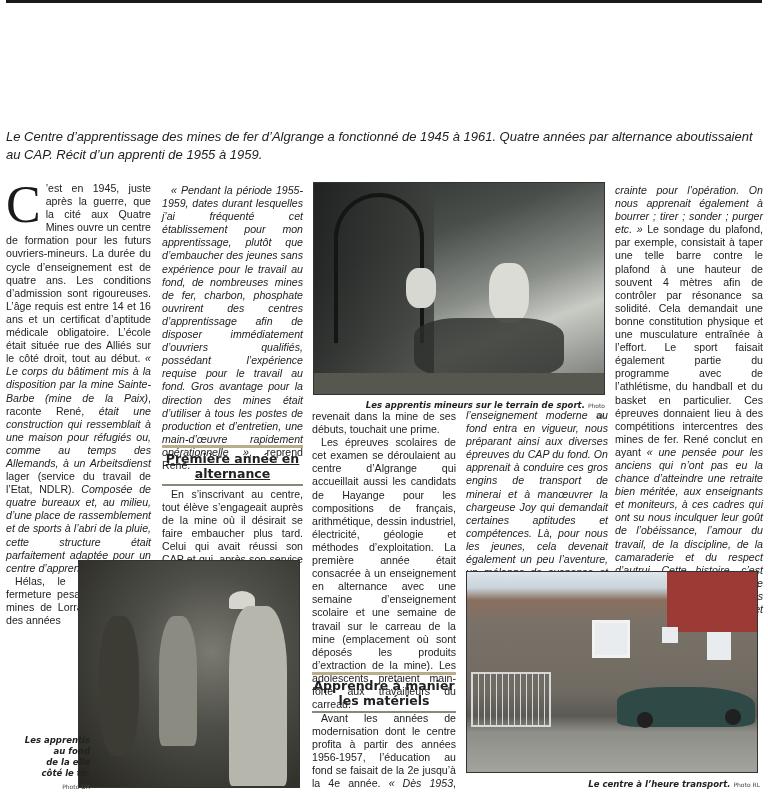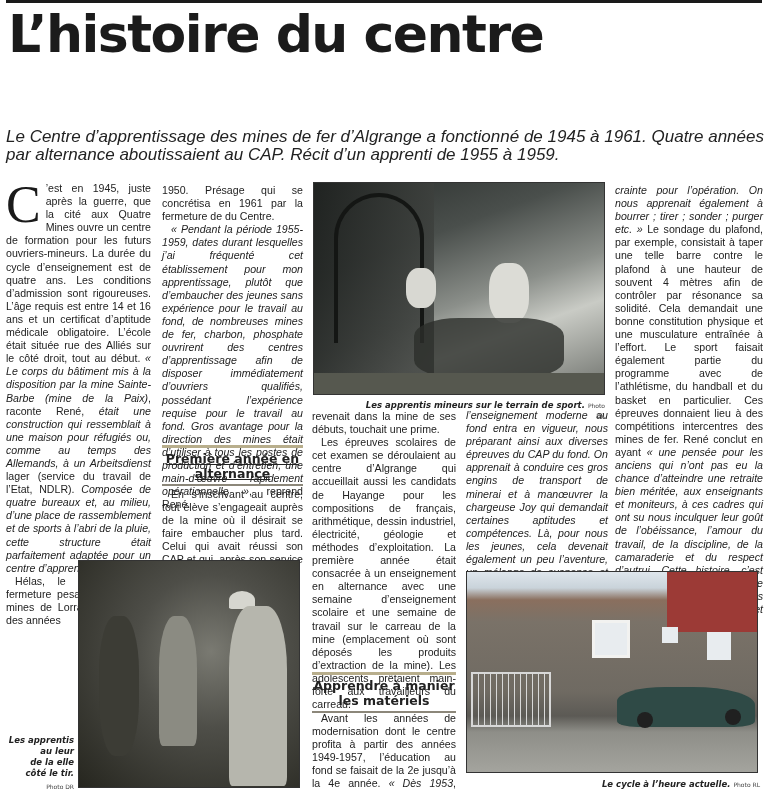--- a/index.html
+++ b/index.html
@@ -11,21 +11,21 @@
   .headline {
     position: absolute; left: 8px; top: 6px; width: 760px;
     font-family: "DejaVu Sans", sans-serif; font-weight: bold;
     font-size: 52px; line-height: 56px; letter-spacing: -1.5px; color: #1b1b1b;
   }
   .headline span { display: block; }
 
   .standfirst {
     position: absolute; left: 6px; top: 128px; width: 760px;
     font-family: "Liberation Sans", sans-serif; font-style: italic;
-    font-size: 17px; line-height: 18px; color: #222;
+    font-size: 13px; line-height: 18px; color: #222;
   }
 
   .col {
     position: absolute; font-family: "Liberation Sans", sans-serif;
     font-size: 10.6px; line-height: 13.1px; text-align: justify; color: #222;
   }
   .col p { text-indent: 9px; }
   .col p.noindent { text-indent: 0; }
   .col i { }
 
@@ -61,41 +61,39 @@
   
   .shape { position: absolute; }
 
   .caption {
     position: absolute; font-family: "DejaVu Sans", sans-serif; font-style: italic; font-weight: bold;
     font-size: 8.5px; color: #222; text-align: right;
   }
   .caption .credit { font-style: normal; font-weight: normal; font-size: 6px; color: #444; margin-left: 3px; }
   .cap-sport { left: 360px; top: 400px; width: 245px; }
   .cap-house { left: 520px; top: 779px; width: 240px; }
-  .cap-mine { left: 4px; top: 735px; width: 70px; line-height: 11px; font-size: 8.5px; text-align: right; }
+  .cap-mine { left: 20px; top: 735px; width: 70px; line-height: 11px; font-size: 8.5px; text-align: right; }
   .cap-mine .credit { display: block; margin-top: 2px; }
 </style>
 </head>
 <body>
 
 <div class="topline"></div>
 
 <h1 class="headline">
-  <span>L’histoire du centre</span>
 </h1>
 
 <p class="standfirst">Le Centre d’apprentissage des mines de fer d’Algrange a fonctionné de 1945 à 1961. Quatre années par alternance aboutissaient au CAP. Récit d’un apprenti de 1955 à 1959.</p>
 
 <div class="col col1">
   <p class="noindent"><span class="dropcap">C</span><span>’est en 1945, juste après la guerre, que la cité aux Quatre Mines ouvre un centre de formation pour les futurs ouvriers-mineurs. La durée du cycle d’enseignement est de quatre ans. Les conditions d’admission sont rigoureuses. L’âge requis est entre 14 et 16 ans et un certificat d’aptitude médicale obligatoire. L’école était située rue des Alliés sur le côté droit, tout au début. </span><i>« Le corps du bâtiment mis à la disposition par la mine Sainte-Barbe (mine de la Paix)</i><span>, raconte René, </span><i>était une construction qui ressemblait à une maison pour réfugiés ou, comme au temps des Allemands, à un Arbeitsdienst</i><span> lager (service du travail de l’Etat, NDLR). </span><i>Composée de quatre bureaux et, au milieu, d’une place de rassemblement et de sports à l’abri de la pluie, cette structure était parfaitement adaptée pour un centre d’apprentissage »</i><span>.</span></p>
   <p>Hélas, le spectre d’une fermeture pesait déjà sur les mines de Lorraine dès la fin des années</p>
 </div>
 
 <div class="col col2">
-  <p class="noindent">1950. Présage qui se concrétisa en 1961 par la fermeture de du Centre.</p>
   <p><i>« Pendant la période 1955-1959, dates durant lesquelles j’ai fréquenté cet établissement pour mon apprentissage, plutôt que d’embaucher des jeunes sans expérience pour le travail au fond, de nombreuses mines de fer, charbon, phosphate ouvrirent des centres d’apprentissage afin de disposer immédiatement d’ouvriers qualifiés, possédant l’expérience requise pour le travail au fond. Gros avantage pour la direction des mines était d’utiliser à tous les postes de production et d’entretien, une main-d’œuvre rapidement opérationnelle »</i><span>, reprend René.</span></p>
 </div>
 <div class="subhead sub1">Première année en alternance</div>
 <div class="col" style="left:162px; top:488px; width:141px;">
   <p>En s’inscrivant au centre, tout élève s’engageait auprès de la mine où il désirait se faire embaucher plus tard. Celui qui avait réussi son CAP et qui, après son service militaire,</p>
 </div>
 
 <div class="photo ph-sport">
   <div class="shape" style="left:0;top:0;width:120px;height:213px;background:linear-gradient(90deg,#1e211f,#3d403d);opacity:.85;"></div>
   <div class="shape" style="left:20px;top:10px;width:90px;height:150px;border:4px solid #141614;border-radius:60px 60px 0 0;border-bottom:none;"></div>
@@ -105,48 +103,48 @@
   <div class="shape" style="left:0;top:190px;width:292px;height:23px;background:#56584f;"></div>
 </div>
 <div class="caption cap-sport"><span>Les apprentis mineurs sur le terrain de sport.</span><span class="credit">Photo DR</span></div>
 
 <div class="col col3">
   <p class="noindent">revenait dans la mine de ses débuts, touchait une prime.</p>
   <p>Les épreuves scolaires de cet examen se déroulaient au centre d’Algrange qui accueillait aussi les candidats de Hayange pour les compositions de français, arithmétique, dessin industriel, électricité, géologie et méthodes d’exploitation. La première année était consacrée à un enseignement en alternance avec une semaine d’enseignement scolaire et une semaine de travail sur le carreau de la mine (emplacement où sont déposés les produits d’extraction de la mine). Les adolescents prêtaient main-forte aux travailleurs du carreau.</p>
 </div>
 <div class="subhead sub2">Apprendre à manier les matériels</div>
 <div class="col" style="left:312px; top:712px; width:144px;">
-  <p><span>Avant les années de modernisation dont le centre profita à partir des années 1949-1957, l’éducation au fond se faisait de la 2e jusqu’à la 4e année. </span><i>« Dès 1953</i><span>, confirme Michel, un apprenti de la même année,</span></p>
+  <p><span>Avant les années de modernisation dont le centre profita à partir des années 1956-1957, l’éducation au fond se faisait de la 2e jusqu’à la 4e année. </span><i>« Dès 1953</i><span>, confirme Michel, un apprenti de la même année,</span></p>
 </div>
 
 <div class="col col4">
   <p class="noindent"><i>l’enseignement moderne au fond entra en vigueur, nous préparant ainsi aux diverses épreuves du CAP du fond. On apprenait à conduire ces gros engins de transport de minerai et à manœuvrer la chargeuse Joy qui demandait certaines aptitudes et compétences. Là, pour nous les jeunes, cela devenait également un peu l’aventure, un mélange de suspense et de</i></p>
 </div>
 
 <div class="col col5">
   <p class="noindent"><i>crainte pour l’opération. On nous apprenait également à bourrer ; tirer ; sonder ; purger etc. »</i><span> Le sondage du plafond, par exemple, consistait à taper une telle barre contre le plafond à une hauteur de souvent 4 mètres afin de contrôler par résonance sa solidité. Cela demandait une bonne constitution physique et une musculature entraînée à l’effort. Le sport faisait également partie du programme avec de l’athlétisme, du handball et du basket en particulier. Ces épreuves donnaient lieu à des compétitions intercentres des mines de fer. René conclut en ayant </span><i>« une pensée pour les anciens qui n’ont pas eu la chance d’atteindre une retraite bien méritée, aux enseignants et moniteurs, à ces cadres qui ont su nous inculquer leur goût de l’obéissance, l’amour du travail, de la discipline, de la camaraderie et du respect d’autrui. Cette histoire, c’est aussi le temps de notre jeunesse et elle passe vite. Les mineurs formaient une vraie et grande famille »</i><span>.</span></p>
 </div>
 
 <div class="photo ph-mine">
   <div class="shape" style="left:80px;top:55px;width:38px;height:130px;background:#8b8b82;border-radius:40% 40% 10% 10%;"></div>
   <div class="shape" style="left:150px;top:30px;width:26px;height:18px;background:#d6d6cf;border-radius:50% 50% 10% 10%;"></div>
   <div class="shape" style="left:150px;top:45px;width:58px;height:180px;background:#b6b6ad;border-radius:35% 35% 5% 5%;"></div>
   <div class="shape" style="left:20px;top:55px;width:40px;height:140px;background:#3c3c35;border-radius:40%;"></div>
 </div>
 <div class="caption cap-mine">
   <span style="display:block">Les apprentis</span>
-  <span style="display:block">au leur</span>
+  <span style="display:block">au fond</span>
   <span style="display:block">de la elle</span>
   <span style="display:block">côté le tir.</span>
   <span class="credit">Photo DR</span>
 </div>
 
 <div class="photo ph-house">
   <div class="shape" style="left:200px;top:0;width:92px;height:60px;background:#9c3a36;"></div>
   <div class="shape" style="left:125px;top:48px;width:38px;height:38px;background:#e8ecef;border:3px solid #f2f2f0;"></div>
   <div class="shape" style="left:195px;top:55px;width:16px;height:16px;background:#e8ecef;"></div>
   <div class="shape" style="left:240px;top:60px;width:24px;height:28px;background:#e8ecef;"></div>
   <div class="shape" style="left:4px;top:100px;width:80px;height:55px;border:2px solid #d8d8d8;background:repeating-linear-gradient(90deg,transparent 0 5px,#d8d8d8 5px 6px);"></div>
   <div class="shape" style="left:150px;top:115px;width:138px;height:40px;background:#2f4a46;border-radius:35% 45% 15% 15%;"></div>
   <div class="shape" style="left:170px;top:140px;width:16px;height:16px;background:#202020;border-radius:50%;"></div>
   <div class="shape" style="left:258px;top:137px;width:16px;height:16px;background:#202020;border-radius:50%;"></div>
 </div>
-<div class="caption cap-house"><span>Le cycle à l’heure actuelle.</span><span class="credit">Photo RL</span></div>
+<div class="caption cap-house"><span>Le centre à l’heure transport.</span><span class="credit">Photo RL</span></div>
 
 </body></html>

